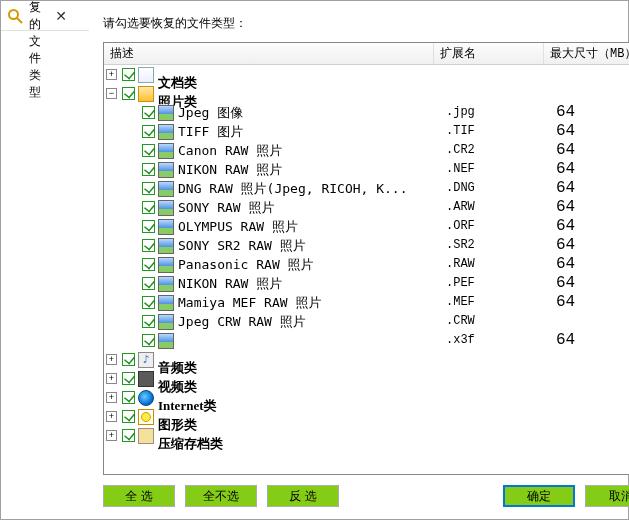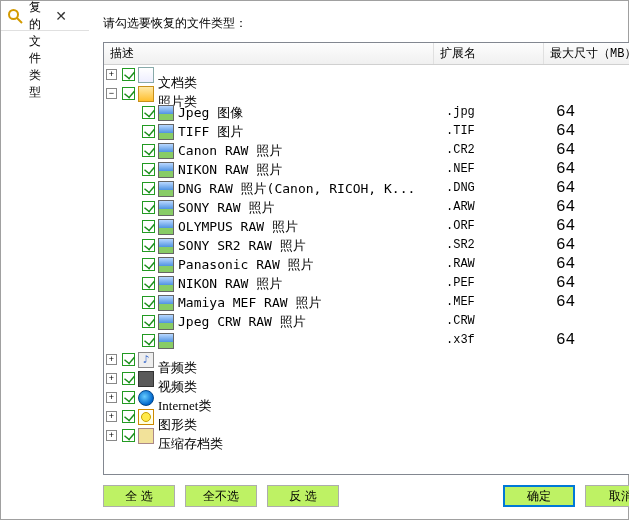--- a/index.html
+++ b/index.html
@@ -98,28 +98,28 @@
   .icon-doc { background:linear-gradient(#fff,#eef); border:1px solid #8aa; }
   .icon-photo { background:linear-gradient(#ffe9a8,#ffbf2e); border:1px solid #c8901a; }
   .icon-raw { background:linear-gradient(#b9d8ff,#4a8fe0 60%,#8c6 60%); border:1px solid #666; }
   .icon-audio { background:#eee; border:1px solid #888; color:#3366cc; }
   .icon-video { background:#5a5a5a; border:1px solid #333; }
   .icon-ie { background:radial-gradient(circle at 40% 40%, #6cf, #06c 70%); border-radius:50%; border:1px solid #048; }
   .icon-gfx { background:linear-gradient(#fff,#ffd); border:1px solid #c80; }
   .icon-gfx::before{content:""; display:block; width:8px;height:8px;background:#ffea4a;border:1px solid #c8a000;border-radius:50%;margin:2px;}
   .icon-zip { background:#f2e29a; border:1px solid #a88; }
   .label { font-weight:normal; }
-  .label.bold { font-weight:normal; font-family:"SimSun","NSimSun",serif;margin-top:16px; }
+  .label.bold { font-weight:bold; font-family:"SimSun","NSimSun",serif;margin-top:16px; }
   .footer {
     display:flex; align-items:center;
     padding-top:10px; gap:10px;
   }
   .btn {
     min-width:72px; height:22px;
-    border:1px solid #adadad; background:#bef264;
+    border:1px solid #adadad; background:#84cc16;
     font-size:12px; text-align:center;
     padding:0 10px; cursor:default;
     font-family:"Microsoft YaHei","SimSun",sans-serif;
   }
   .btn.primary { border:1px solid #0078d7; outline:1px solid #0078d7; outline-offset:-2px; }
   .spacer { flex:1; }
   
   .grid-body::-webkit-scrollbar { width:17px; }
   .grid-body::-webkit-scrollbar-track { background:#f0f0f0; border-left:1px solid #ddd;}
   .grid-body::-webkit-scrollbar-thumb { background:#c2c2c2; border:1px solid #a0a0a0;}
@@ -210,21 +210,21 @@
               <span class="label">NIKON RAW 照片</span>
             </div>
             <div class="col-ext">.NEF</div>
             <div class="col-size">64</div>
           </div>
           <div class="row">
             <div class="col-desc indent1">
               <div class="exp blank"></div>
               <div class="chk"></div>
               <div class="icon icon-raw"></div>
-              <span class="label">DNG RAW 照片(Canon, RICOH, K...</span>
+              <span class="label">DNG RAW 照片(Jpeg, RICOH, K...</span>
             </div>
             <div class="col-ext">.DNG</div>
             <div class="col-size">64</div>
           </div>
           <div class="row">
             <div class="col-desc indent1">
               <div class="exp blank"></div>
               <div class="chk"></div>
               <div class="icon icon-raw"></div>
               <span class="label">SONY RAW 照片</span>

